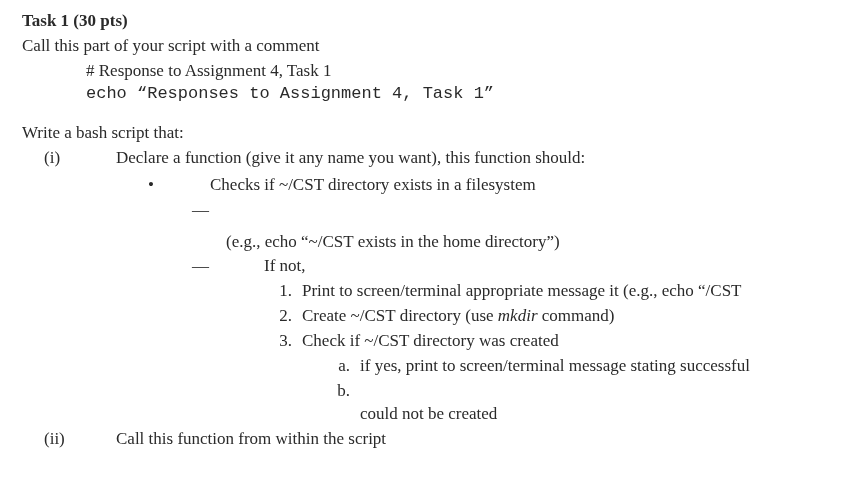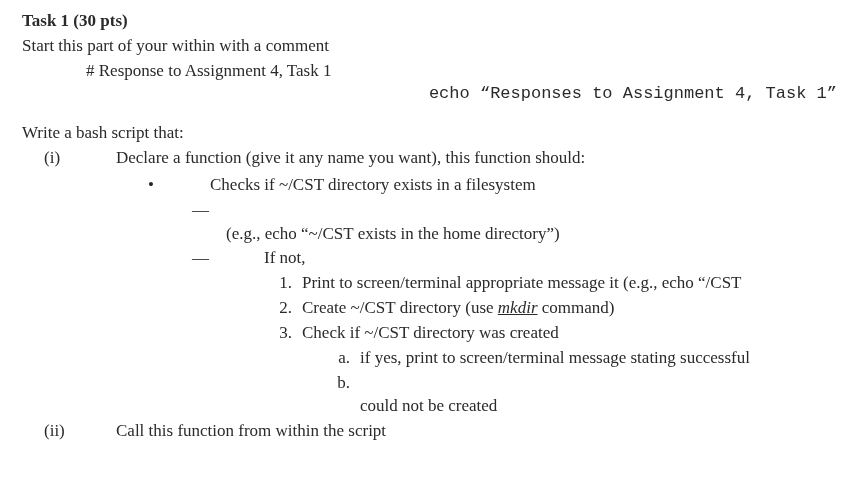--- a/index.html
+++ b/index.html
@@ -10,22 +10,22 @@
     background: #ffffff;
     font-family: "Times New Roman", Times, serif;
     font-size: 17px;
     color: #2a2a2a;
     line-height: 1.35;
   }
   .page {
     padding: 10px 18px 10px 22px;
   }
   .bold { font-weight: bold; }
-  .mono { font-family: "Courier New", Courier, monospace; text-align: right; }
-  .italic { font-style: italic; text-decoration: underline; }
+  .mono { font-family: "Courier New", Courier, monospace; }
+  .italic { font-style: italic; }
 
   .title { margin-bottom: 2px; }
   .lead  { margin-bottom: 2px; }
 
   .ind1 { padding-left: 64px; }
 
   .sect { margin-top: 16px; }
 
   .roman-row {
     display: flex;
@@ -56,21 +56,21 @@
   }
   .dash-col {
     flex: 0 0 72px;
     text-align: left;
     letter-spacing: -1px;
   }
   .dash-body { flex: 1; }
 
   .eg-line {
     padding-left: 110px;
-    margin-top: 1px;
+    margin-top: 9px;
   }
 
   .num-row {
     display: flex;
     padding-left: 150px;
     margin-top: 2px;
   }
   .num-col {
     flex: 0 0 26px;
     text-align: right;
@@ -91,21 +91,21 @@
   }
   .alpha-body { flex: 1; }
   .alpha-cont { padding-left: 244px; }
 </style>
 </head>
 <body>
 
 <div class="page">
 
   <div class="title bold">Task 1 (30 pts)</div>
-  <div class="lead">Start this part of your within with a comment</div>
+  <div class="lead">Call this part of your script with a comment</div>
 
   <div class="ind1"># Response to Assignment 4, Task 1</div>
   <div class="ind1 mono">echo “Responses to Assignment 4, Task 1”</div>
 
   <div class="sect">Write a bash script that:</div>
 
   <div class="roman-row">
     <div class="roman-col">(i)</div>
     <div class="roman-body">Declare a function (give it any name you want), this function should:</div>
   </div>

